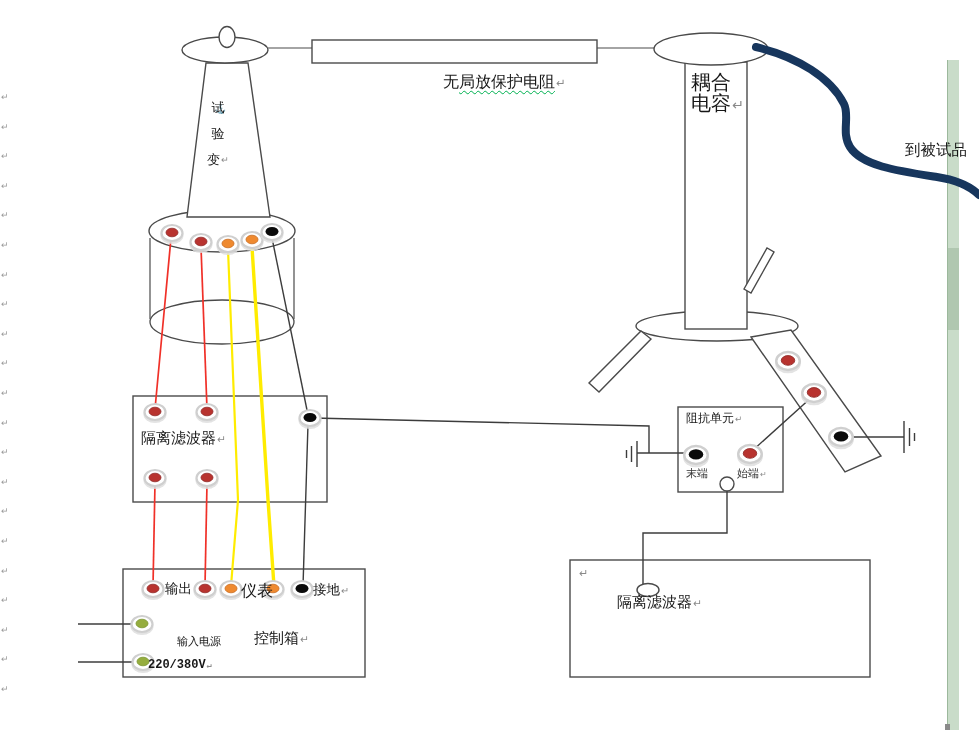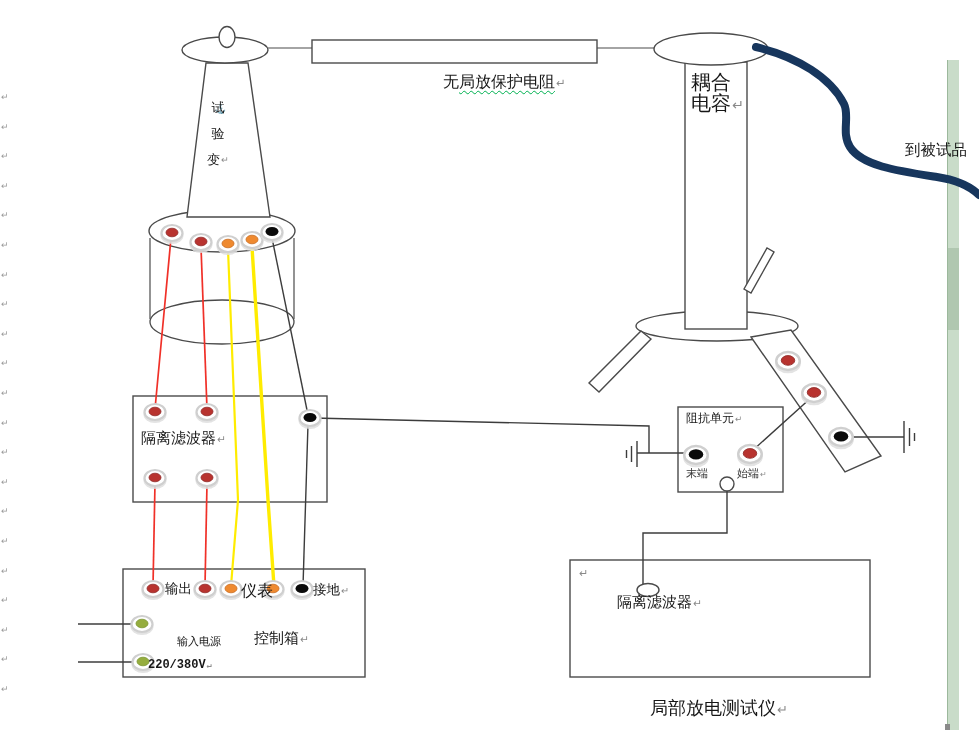--- a/index.html
+++ b/index.html
@@ -266,23 +266,20 @@
   <div class="lbl" style="left:737px;top:467px;font-size:11px;color:#333;">
     <span>始端</span><span class="pilcrow">↵</span>
   </div>
 
   <span id="pd-box-pilcrow">↵</span>
 
   <div class="lbl" style="left:617px;top:593px;font-size:15px;">
     <span>隔离滤波器</span><span class="pilcrow">↵</span>
   </div>
 
-  <div class="lbl" style="left:650px;top:697px;font-size:18px;">
-    <span>局部放电测试仪</span><span class="pilcrow">↵</span>
-  </div>
 
   <div class="lbl" style="left:234px;top:629px;font-size:15px;margin-left:20px;">
     <span>控制箱</span><span class="pilcrow">↵</span>
   </div>
 
   <div class="lbl" style="left:165px;top:581px;font-size:13.5px;">
     <span>输出</span>
   </div>
   <div class="lbl" style="left:241px;top:581px;font-size:16px;">
     <span>仪表</span>

